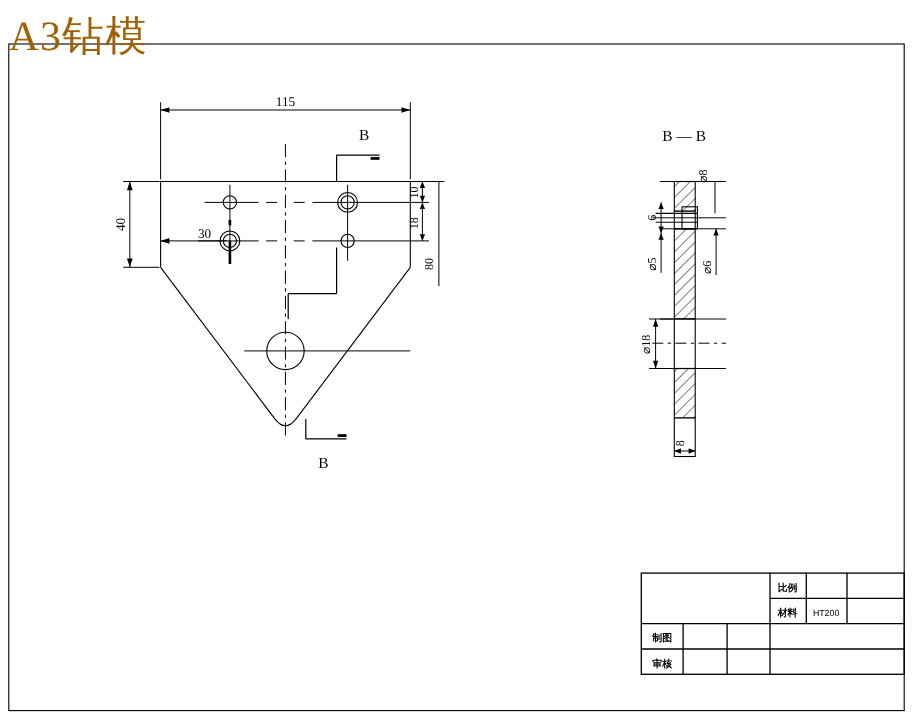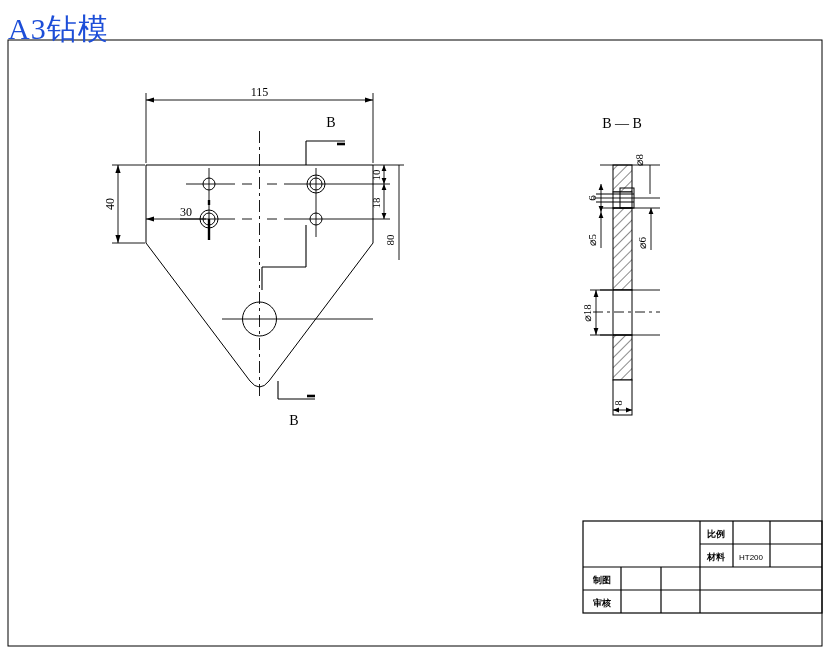--- a/index.html
+++ b/index.html
@@ -15,22 +15,22 @@
     width: 830px;
     height: 654px;
     background: #ffffff;
     overflow: hidden;
   }
   #title-text {
     position: absolute;
     left: 8px;
     top: 14px;
     font-family: "Liberation Serif", serif;
-    font-size: 30px;
-    color: #1d4ed8;
+    font-size: 38px;
+    color: #a16207;
     letter-spacing: 1px;
     white-space: nowrap;
     line-height: 1;
   }
   svg { display: block; }
   .dim-text {
     font-family: "Liberation Serif", serif;
     font-size: 12px;
     fill: #000000;
   }

